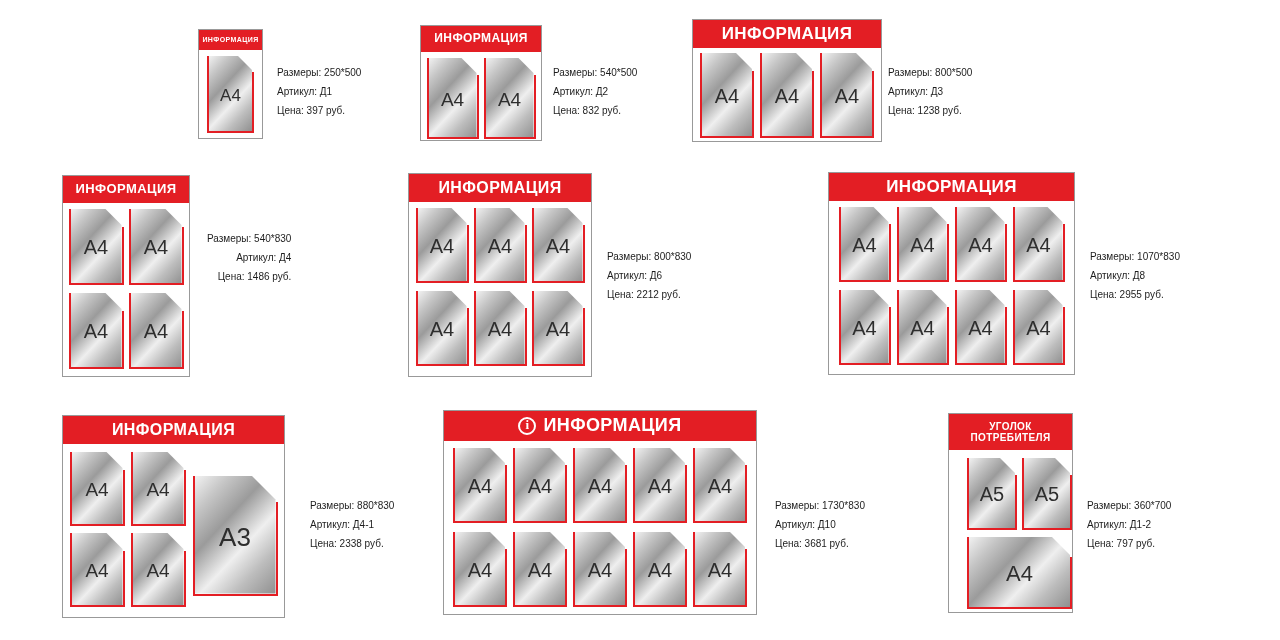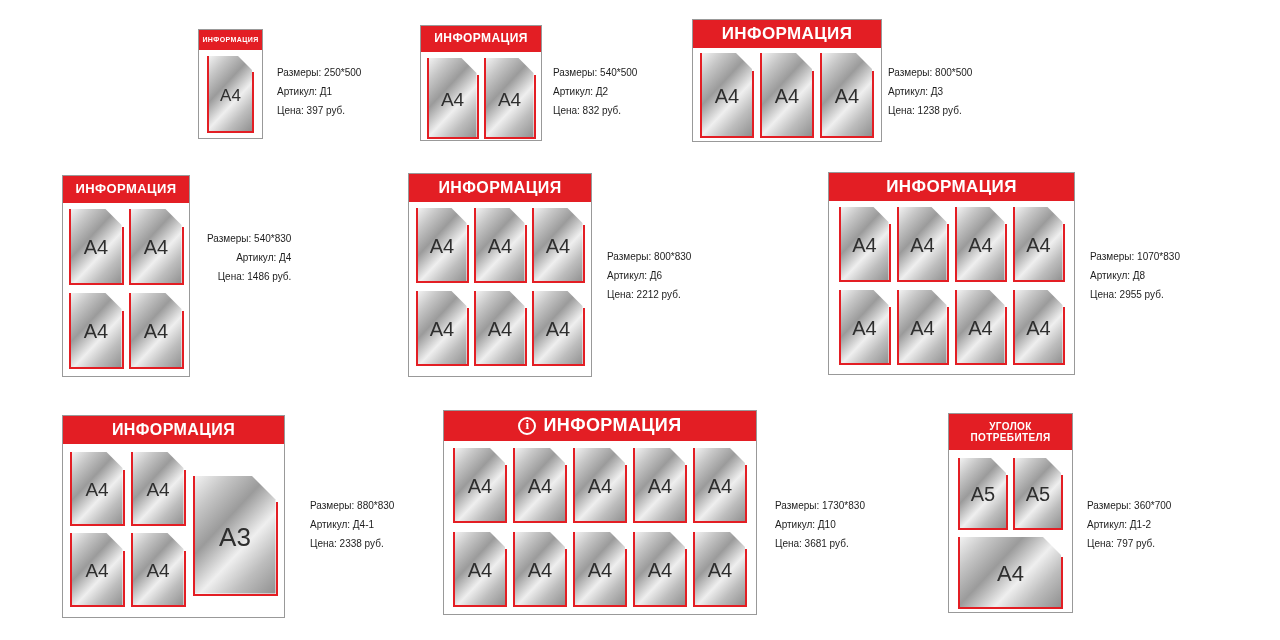--- a/index.html
+++ b/index.html
@@ -111,21 +111,21 @@
   .prod-8 .board-header{height:30px;font-size:18px;}
   .prod-8 .pockets{padding-top:7px;gap:9px 6px;}
   .prod-8 .pocket{width:54px;height:75px;--fold:15px;}
   .prod-8 .plabel{font-size:20px;}
   .prod-8 .info{left:332px;top:86px;}
 
   
   .prod-9{left:948px;top:413px;}
   .prod-9 .board{width:125px;height:200px;}
   .prod-9 .board-header{height:36px;font-size:10px;padding:0 12px;}
-  .prod-9 .pockets{padding-top:8px;flex-direction:column;align-items:center;gap:7px;flex-wrap:nowrap;}
+  .prod-9 .pockets{padding-top:8px;flex-direction:column;align-items:flex-end;gap:7px;flex-wrap:nowrap;}
   .prod-9 .row{display:flex;gap:5px;}
   .prod-9 .pocket{--fold:15px;}
   .prod-9 .pocket-a5{width:50px;height:72px;}
   .prod-9 .pocket-a4w{width:105px;height:72px;--fold:18px;}
   .prod-9 .plabel{font-size:20px;}
   .prod-9 .pocket-a4w .plabel{font-size:22px;}
   .prod-9 .info{left:139px;top:83px;}
 </style>
 </head>
 <body>

